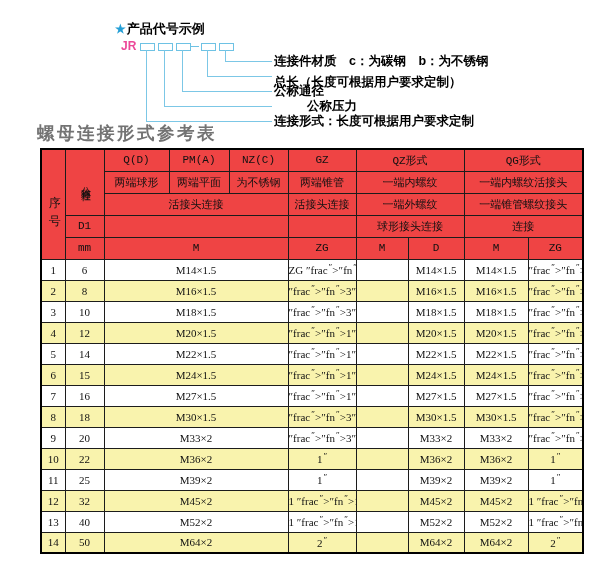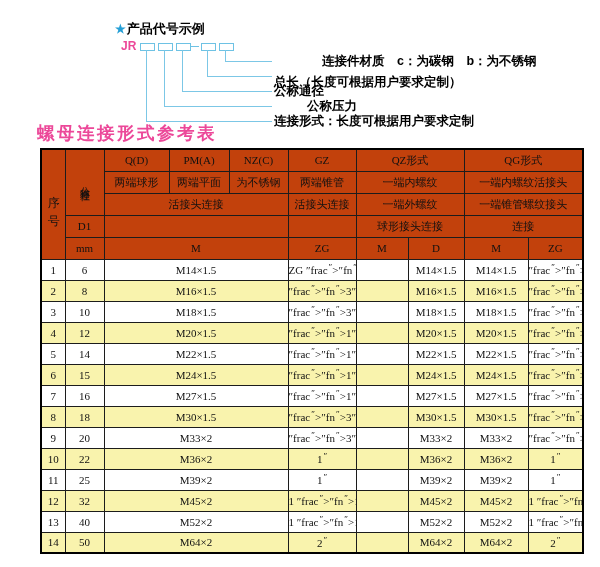--- a/index.html
+++ b/index.html
@@ -10,33 +10,33 @@
   
   .star-line{position:absolute;left:115px;top:20px;font-size:13px;font-weight:bold;color:#000;white-space:nowrap;text-align:center;}
   .star-line .star{color:#259fd6;margin-right:1px;font-size:12px;}
   .jr{position:absolute;left:121px;top:39px;font-size:12px;font-weight:bold;color:#ec4899;}
   .code-box{position:absolute;top:43px;width:13px;height:6px;border:1px solid #6ec2e4;background:#fff;}
   .code-dash{position:absolute;top:46px;width:8px;height:0;border-top:1.5px solid #6ec2e4;}
   .connector{position:absolute;border-left:1px solid #7cc7e6;border-bottom:1px solid #7cc7e6;}
   .callout{position:absolute;left:274px;font-size:12.5px;font-weight:bold;color:#000;line-height:13px;white-space:nowrap;}
   
   .section-title{
-    position:absolute;left:37px;top:121px;font-size:17.5px;font-weight:bold;color:#ec4899;
+    position:absolute;left:37px;top:121px;font-size:17.5px;font-weight:bold;color:#737373;
     font-family:"DejaVu Serif","Liberation Serif",serif;letter-spacing:2.5px;white-space:nowrap;
   }
   
   .tbl-wrap{position:absolute;left:40px;top:148px;}
   table{
     border-collapse:collapse;table-layout:fixed;width:542px;
     font-family:"Liberation Serif",serif;
   }
   th,td{border:1px solid #1c1c1c;padding:0;text-align:center;vertical-align:middle;
         font-weight:normal;overflow:hidden;white-space:nowrap;}
   table{border:2px solid #000;}
-  thead th{background:#c2410c;font-size:11px;color:#111;}
+  thead th{background:#ef4444;font-size:11px;color:#111;font-family:Liberation Mono, monospace;}
   thead tr{height:22px;}
   tbody tr{height:21px;}
   tbody td{font-size:11px;color:#111;background:#ffffff;}
   tbody tr:nth-child(even) td{background:#f9f3ad;}
   .vtext{writing-mode:vertical-rl;text-orientation:upright;margin:0 auto;}
   .serial-head{font-size:12px;letter-spacing:20px;padding-top:4px;}
   .dn-head{font-size:10px;letter-spacing:2px;}
   .inch{font-size:9px;vertical-align:0.45em;margin-left:1px;}
 </style>
 </head>
@@ -53,21 +53,21 @@
   <div class="code-dash" style="left:191px;"></div>
   <div class="code-box" style="left:201px;"></div>
   <div class="code-box" style="left:219px;"></div>
 
   <div class="connector" style="left:225px;top:50px;width:46px;height:11px;"></div>
   <div class="connector" style="left:207px;top:50px;width:64px;height:26px;"></div>
   <div class="connector" style="left:182px;top:50px;width:89px;height:41px;"></div>
   <div class="connector" style="left:164px;top:50px;width:107px;height:56px;"></div>
   <div class="connector" style="left:146px;top:50px;width:125px;height:71px;"></div>
 
-  <div class="callout" style="top:55px;margin-left:48px;">连接件材质　c：为碳钢　b：为不锈钢</div>
+  <div class="callout" style="top:55px;">连接件材质　c：为碳钢　b：为不锈钢</div>
   <div class="callout" style="top:76px;">总长（长度可根据用户要求定制）</div>
   <div class="callout" style="top:85px;">公称通径</div>
   <div class="callout" style="top:100px;margin-left:33px;">公称压力</div>
   <div class="callout" style="top:115px;">连接形式：长度可根据用户要求定制</div>
 </div>
 
 <div class="section-title">螺母连接形式参考表</div>
 
 <div class="tbl-wrap">
 <table>

